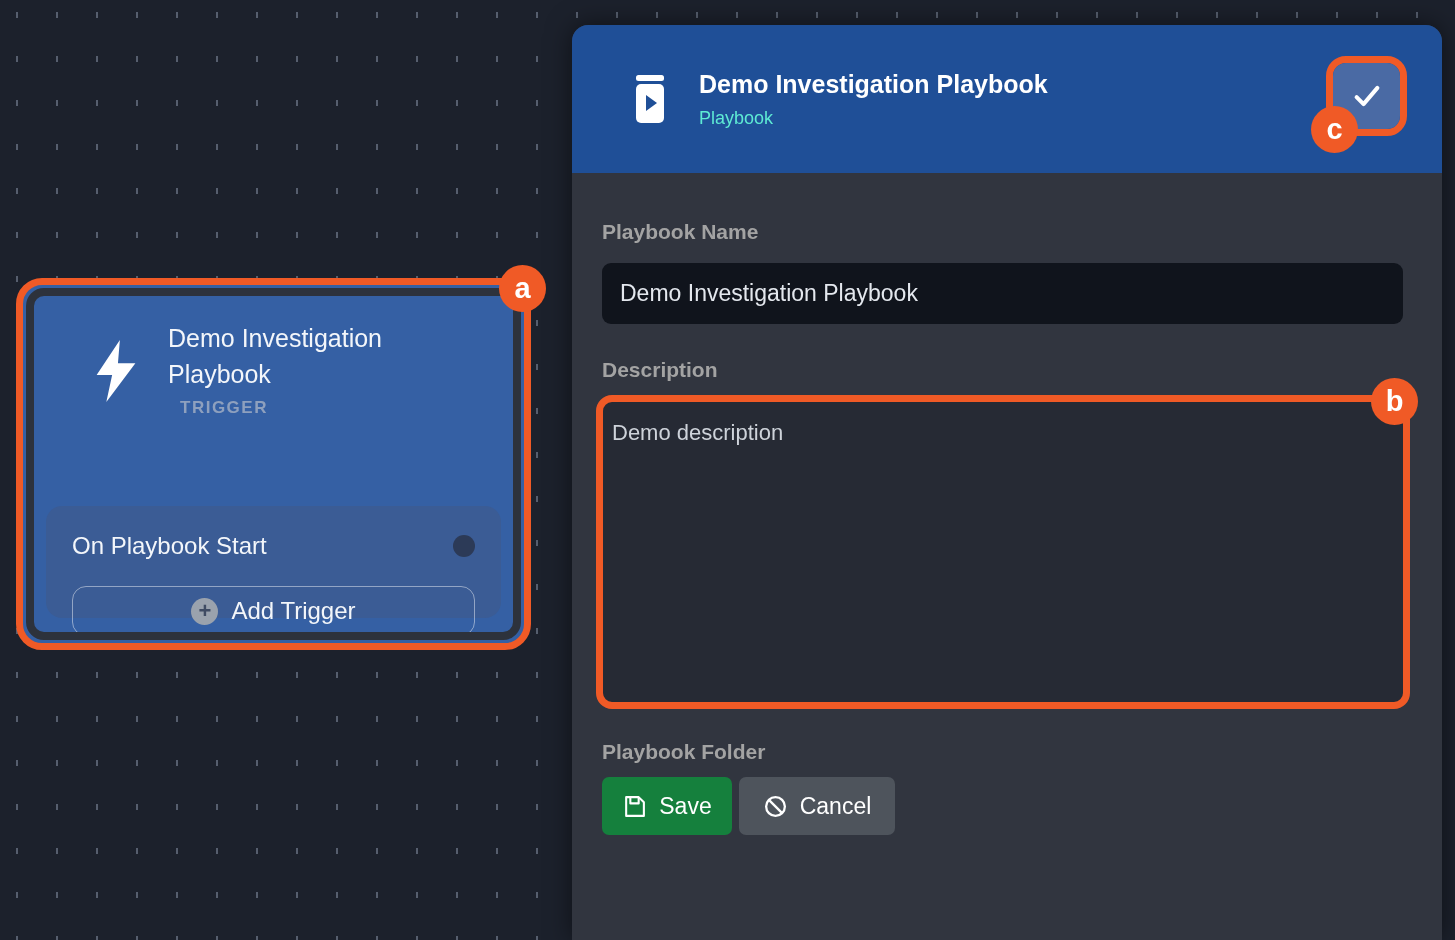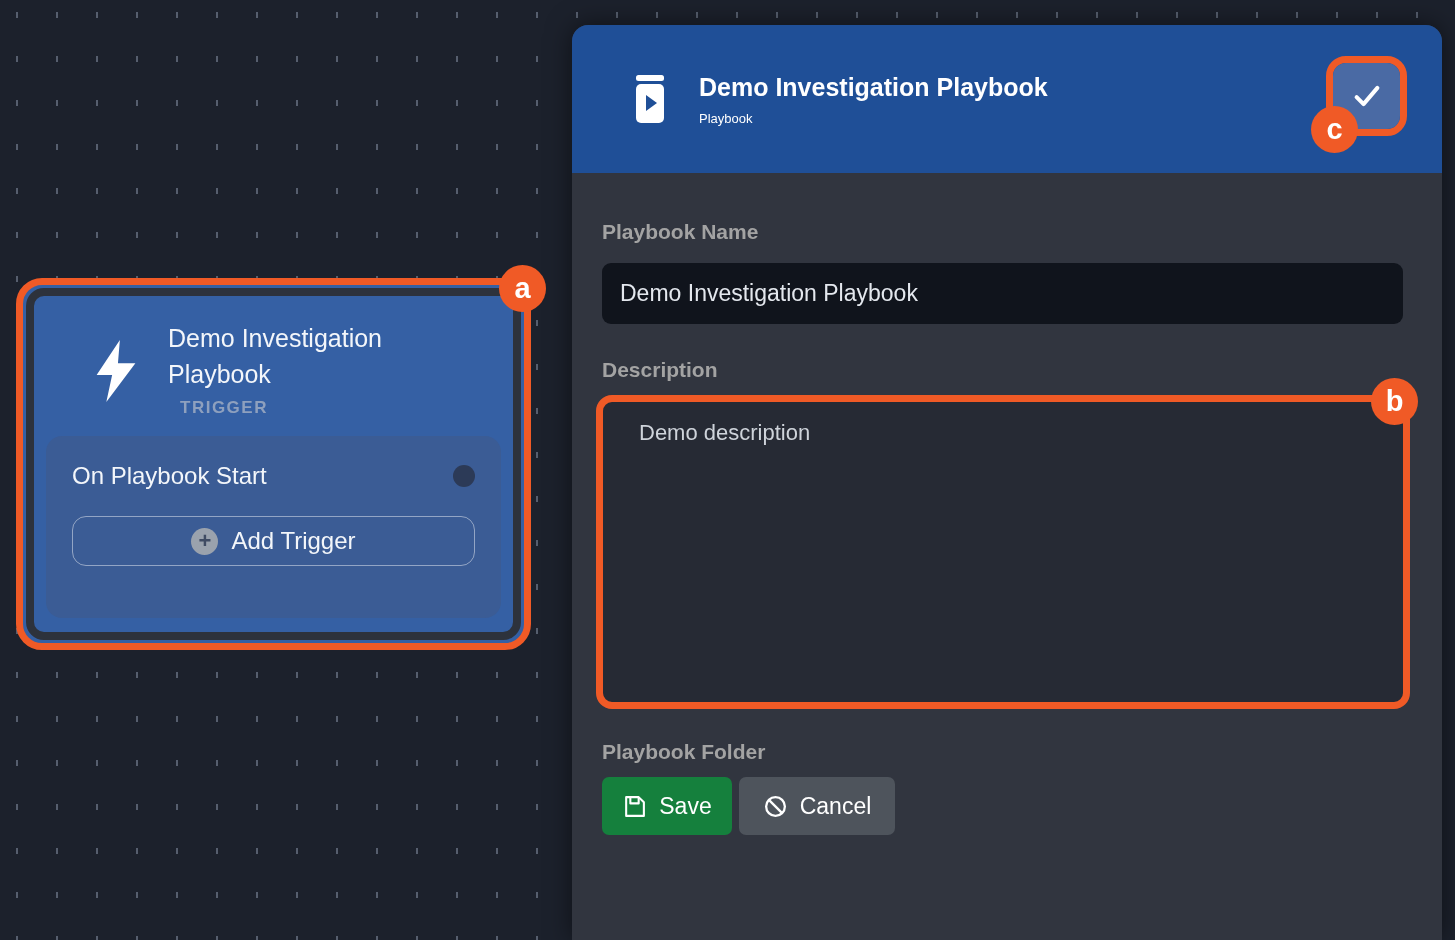--- a/index.html
+++ b/index.html
@@ -24,21 +24,21 @@
   .node-bolt { position:absolute; left:56px; top:44px; width:52px; height:62px; }
   .node-title {
     position:absolute; left:134px; top:24px; width:250px;
     color:#f3f6fa; font-size:25px; line-height:36px; font-weight:400;
   }
   .node-type {
     position:absolute; left:146px; top:102px;
     color:#8ea0be; font-size:17px; font-weight:700; letter-spacing:1.5px;
   }
   .node-subpanel {
-    position:absolute; left:12px; right:12px; bottom:14px; height:182px;
+    position:absolute; left:12px; right:12px; bottom:14px; height:112px;
     background:#3b5c95; border-radius:16px;
   }
   .trigger-row {
     position:absolute; left:26px; top:24px; right:26px; height:32px;
     display:flex; align-items:center; justify-content:space-between;
     color:#f3f6fa; font-size:24px; cursor:pointer;
   }
   .port-dot { width:22px; height:22px; border-radius:50%; background:#2c3a57; }
   .add-trigger-btn {
     position:absolute; left:26px; right:26px; top:80px; height:50px;
@@ -69,21 +69,21 @@
     box-shadow:0 0 26px rgba(0,0,0,0.5);
   }
   .panel-header {
     position:relative; height:148px; background:#1f4f97;
     border-radius:16px 16px 0 0;
     display:flex; align-items:center; padding-left:61px;
   }
   .book-icon { width:34px; height:48px; margin-right:32px; flex:0 0 auto; }
   .panel-header-text { display:flex; flex-direction:column; gap:9px; }
   .panel-title { color:#ffffff; font-size:25px; font-weight:700; }
-  .panel-subtitle { color:#ffffff; font-size:13px; }
+  .panel-subtitle { color:#5eead4; font-size:18px; }
   .check-ring {
     position:absolute; right:35px; top:31px; width:81px; height:80px;
     border:7px solid #f05a26; border-radius:20px;
   }
   .check-btn {
     position:absolute; inset:0; border:none; border-radius:13px;
     background:#4a6aa4; display:flex; align-items:center; justify-content:center;
     cursor:pointer;
   }
   .check-btn svg { width:30px; height:30px; }
@@ -99,21 +99,21 @@
   }
 
   .desc-label { margin-top:34px; }
   .desc-wrapper {
     position:relative; margin-top:13px; margin-left:-6px;
     width:814px; height:314px;
     border:7px solid #f05a26; border-radius:16px; background:#262a34;
   }
   .desc-textarea {
     position:absolute; inset:0; background:transparent; border:none; resize:none;
-    color:#ced3da; font-size:22px; padding:18px 36px;
+    color:#ced3da; font-size:22px; padding:18px 9px;
     font-family:"Liberation Sans", sans-serif; border-radius:5px; outline:none;
   }
 
   .folder-label { margin-top:31px; }
   .folder-select {
     margin-top:15px; width:801px; height:64px;
     background:#10141c; border-radius:4px;
     display:flex; align-items:center; justify-content:space-between;
     padding:0 26px 0 28px; cursor:pointer;
   }

